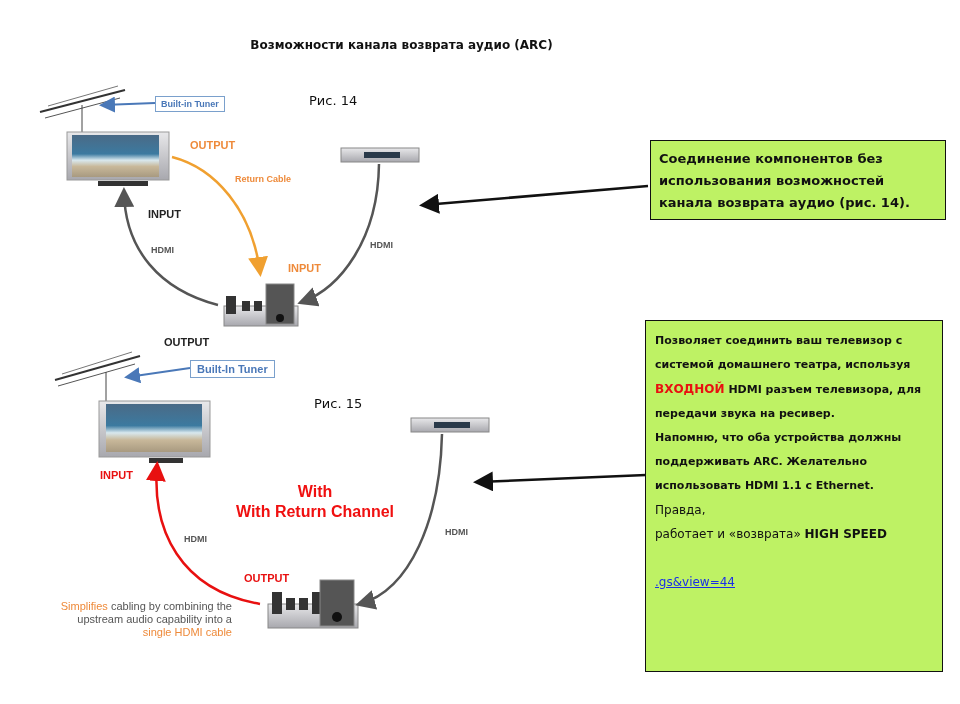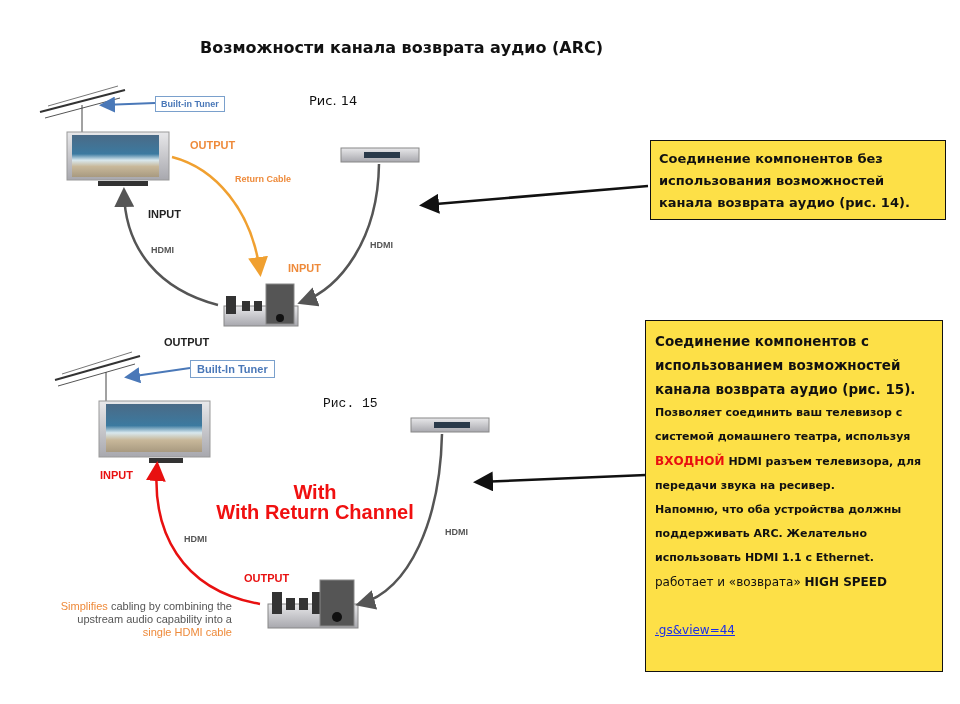--- a/index.html
+++ b/index.html
@@ -1,31 +1,31 @@
 <!DOCTYPE html>
 <html><head>
 <meta charset="utf-8">
 <style>
   * { margin: 0; padding: 0; box-sizing: border-box; }
   html, body { width: 960px; height: 704px; background: #ffffff; overflow: hidden; }
   body { position: relative; font-family: "Liberation Sans", sans-serif; }
   .abs { position: absolute; }
-  .title { left: 0; width: 803px; top: 38px; text-align: center; font-family: "DejaVu Sans", sans-serif; font-weight: bold; font-size: 16px; color: #111; }
+  .title { left: 0; width: 803px; top: 38px; text-align: center; font-family: "DejaVu Sans", sans-serif; font-weight: bold; font-size: 12px; color: #111; }
   .fig { font-family: "DejaVu Sans", sans-serif; font-size: 13px; color: #111; }
   .lbl { font-family: "Liberation Sans", sans-serif; font-weight: bold; font-size: 11px; }
   .small { font-size: 9px; }
   .orange { color: #ee8a3a; }
   .dark { color: #222; }
   .grey { color: #555; }
   .red { color: #e81010; text-align: right; }
   .tuner { border: 1px solid #7aa0cc; background: #fff; color: #4a78b8; font-weight: bold; font-size: 9px; padding: 2px 5px; }
   .tuner2 { border: 1px solid #7aa0cc; background: #fff; color: #4a78b8; font-weight: bold; font-size: 11px; padding: 2px 6px; }
-  .arc { color: #f01010; font-weight: bold; font-size: 20px; text-align: center; line-height: 20px; }
+  .arc { color: #f01010; font-weight: bold; font-size: 16px; text-align: center; line-height: 20px; }
   .simplify { font-size: 11px; color: #555; text-align: right; line-height: 13px; }
-  .box { border: 1.5px solid #111; background: #fde047; font-family: "DejaVu Sans", sans-serif; font-weight: bold; color: #111; }
+  .box { border: 1.5px solid #111; background: #bef264; font-family: "DejaVu Sans", sans-serif; font-weight: bold; color: #111; }
   .box1 { left: 650px; top: 140px; width: 296px; height: 80px; padding: 7px 8px; font-size: 13px; line-height: 22px; }
   .box2 { left: 645px; top: 320px; width: 298px; height: 352px; padding: 8px 9px; font-size: 13px; line-height: 24px; }
   .box2 .big { font-size: 13.5px; line-height: 24px; }
   .box2 .sm { font-size: 11px; line-height: 24px; }
   .box2 .norm { font-weight: normal; }
   .box2 .red { color: #e81010; }
   .box2 a { color: #1a2ee8; text-decoration: underline; font-weight: normal; font-size: 12px; }
   svg.diagram { position: absolute; left: 0; top: 0; }
 </style>
 </head>
@@ -137,46 +137,46 @@
 <div class="abs tuner" style="left:155px; top:96px;">Built-in Tuner</div>
 <div class="abs lbl orange" style="left:190px; top:139px;">OUTPUT</div>
 <div class="abs lbl orange small" style="left:235px; top:174px;">Return Cable</div>
 <div class="abs lbl dark" style="left:148px; top:208px;">INPUT</div>
 <div class="abs lbl grey small" style="left:151px; top:245px;">HDMI</div>
 <div class="abs lbl orange" style="left:288px; top:262px;">INPUT</div>
 <div class="abs lbl grey small" style="left:370px; top:240px;">HDMI</div>
 <div class="abs lbl dark" style="left:164px; top:336px;">OUTPUT</div>
 
 <div class="abs tuner2" style="left:190px; top:360px;">Built-In Tuner</div>
-<div class="abs fig" style="left:323px; top:396px;font-family:Liberation Mono, monospace;">Рис. 15</div>
+<div class="abs fig" style="left:314px; top:396px;">Рис. 15</div>
 <div class="abs lbl red" style="left:100px; top:469px;">INPUT</div>
 <div class="abs arc" style="left:200px; top:482px; width:230px;">
   <div>With</div>
   <div>With Return Channel</div>
 </div>
 <div class="abs lbl grey small" style="left:184px; top:534px;">HDMI</div>
 <div class="abs lbl grey small" style="left:445px; top:527px;">HDMI</div>
 <div class="abs lbl red" style="left:244px; top:572px;">OUTPUT</div>
 <div class="abs simplify" style="left:20px; top:600px; width:212px;">
   <div><span class="orange">Simplifies</span><span> cabling by combining the</span></div>
   <div>upstream audio capability into a</div>
   <div class="orange">single HDMI cable</div>
 </div>
 
 <div class="abs box box1">
   <span>Соединение компонентов без использования возможностей канала возврата аудио (рис. 14).</span>
 </div>
 
 <div class="abs box box2">
-  <div class="big">Соединение компонентов с использованием возможностей канала возврата аудио (рис. 15).</div>
   <div class="sm">
     <span>Позволяет соединить ваш телевизор с системой домашнего театра, используя</span>
     <span class="red" style="font-size:12px;">ВХОДНОЙ</span><span> HDMI разъем телевизора, для передачи звука на ресивер.</span>
   </div>
   <div class="sm">Напомню, что оба устройства должны поддерживать ARC. Желательно использовать HDMI 1.1 с Ethernet.</div>
+  <div class="sm norm" style="font-size:12px;">Правда,</div>
   <div class="sm" style="font-size:12px;">
     <span class="norm">работает и  «возврата»  </span><span>HIGH SPEED</span>
   </div>
   <div>
     <br>
     <a href="#">.gs&amp;view=44</a>
   </div>
 </div>
 
 </body></html>

